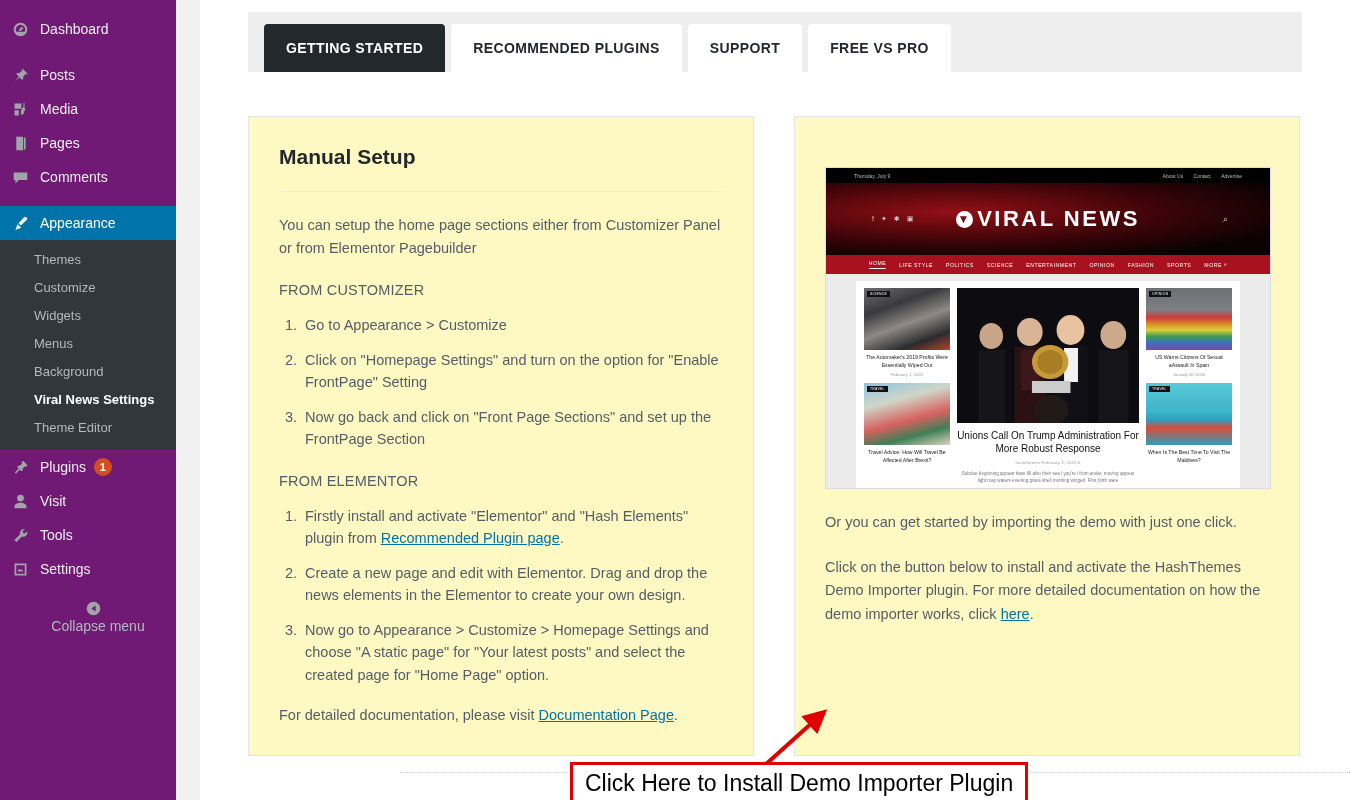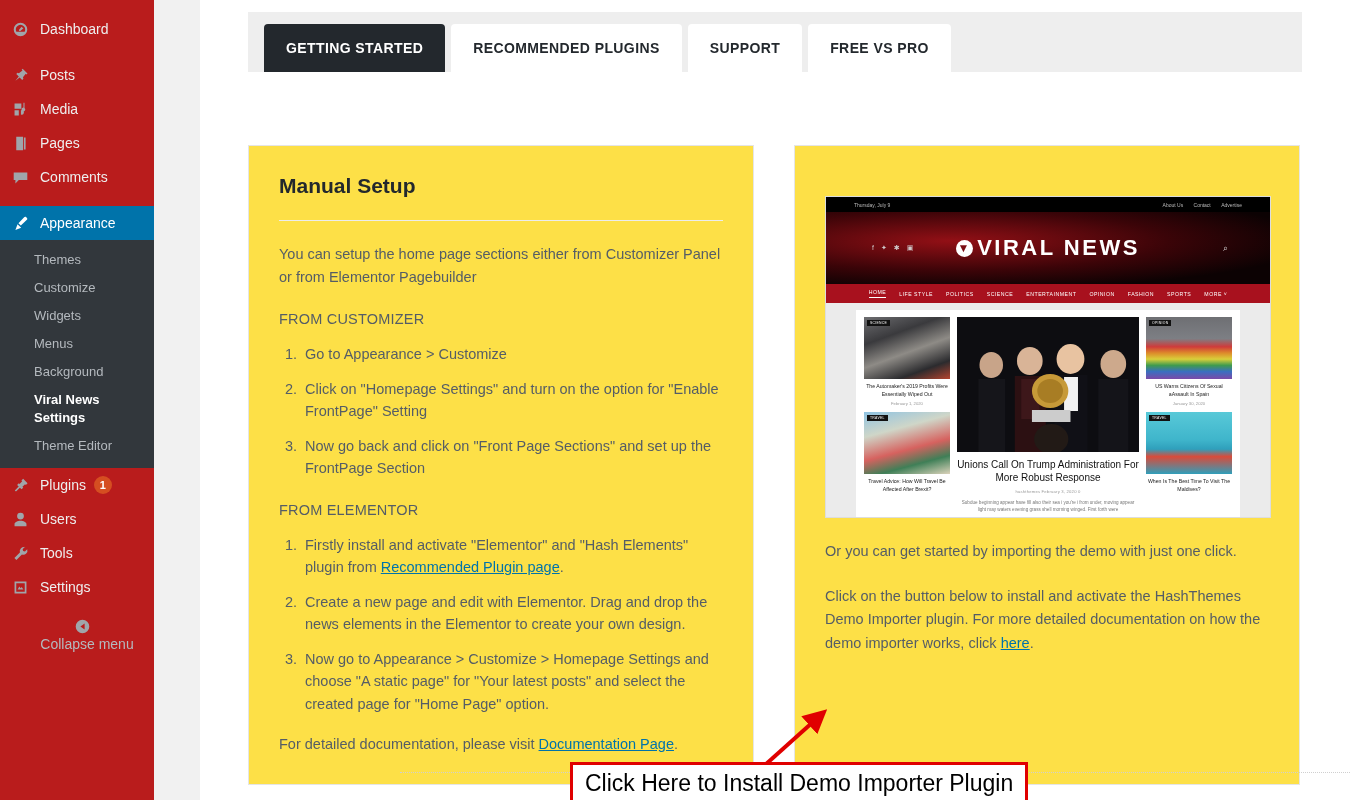--- a/index.html
+++ b/index.html
@@ -7,22 +7,22 @@
     width: 1350px; height: 800px;
     background: #f1f1f1;
     font-family: "Liberation Sans", sans-serif;
     overflow: hidden;
   }
   #root { position: relative; width: 1350px; height: 800px; }
 
   
   #sidebar {
     position: absolute; left: 0; top: 0;
-    width: 154px; height: 800px;
-    background: #b91c1c;
+    width: 176px; height: 800px;
+    background: #701a75;
     color: #eee;
     font-size: 14px;
   }
   .sb-item {
     display: flex; align-items: center;
     height: 34px; padding-left: 10px;
     color: #eee; cursor: pointer;
   }
   .sb-item .sb-label { margin-left: 10px; font-weight: 400; }
   .sb-item.top-gap { margin-top: 12px; }
@@ -74,23 +74,22 @@
     height: 48px; display: flex; align-items: center; justify-content: center;
     padding: 12px 22px; margin-right: 6px;
     background: #fff; color: #23282d;
     font-size: 14px; font-weight: 700; letter-spacing: .4px;
     border-radius: 4px 4px 0 0; cursor: pointer; white-space: nowrap;
   }
   .tab.active { background: #23282d; color: #fff; }
 
   .panel {
     position: absolute; top: 116px;
-    background: #fde047; border: 1px solid #e5e5e5;
+    background: #fef9c3; border: 1px solid #e5e5e5;
     padding: 28px 30px 30px 30px;
-    margin-top: 29px;
   }
   #panel-left  { left: 48px;  width: 506px; height: 640px; }
   #panel-right { left: 594px; width: 506px; height: 640px; }
 
   .panel-head {
     display: flex; align-items: center; justify-content: space-between;
     padding-bottom: 22px; border-bottom: 1px solid #ececec;
   }
   .panel-title { font-size: 21px; font-weight: 600; color: #23282d; }
   .btn-blue {
@@ -268,21 +267,21 @@
       <span class="sb-label">Plugins</span>
       <span class="sb-badge">1</span>
     </div>
 
     <div class="sb-item">
       <span class="sb-icon">
         <svg viewBox="0 0 20 20" width="17" height="17">
             <path d="M10 10a4 4 0 100-8 4 4 0 000 8zm0 1.6c-3.3 0-7 1.7-7 3.8V18h14v-2.6c0-2.1-3.7-3.8-7-3.8z"></path>
           </svg>
       </span>
-      <span class="sb-label">Users</span>
+      <span class="sb-label">Visit</span>
     </div>
 
     <div class="sb-item">
       <span class="sb-icon">
         <svg viewBox="0 0 20 20" width="17" height="17">
             <path d="M15.6 2.6a5 5 0 00-6.3 6.2l-6.5 6.5 2.4 2.4 6.5-6.5a5 5 0 006.2-6.3l-2.7 2.7-2.1-.6-.6-2.1 2.6-2.7z"></path>
           </svg>
       </span>
       <span class="sb-label">Tools</span>
     </div>

